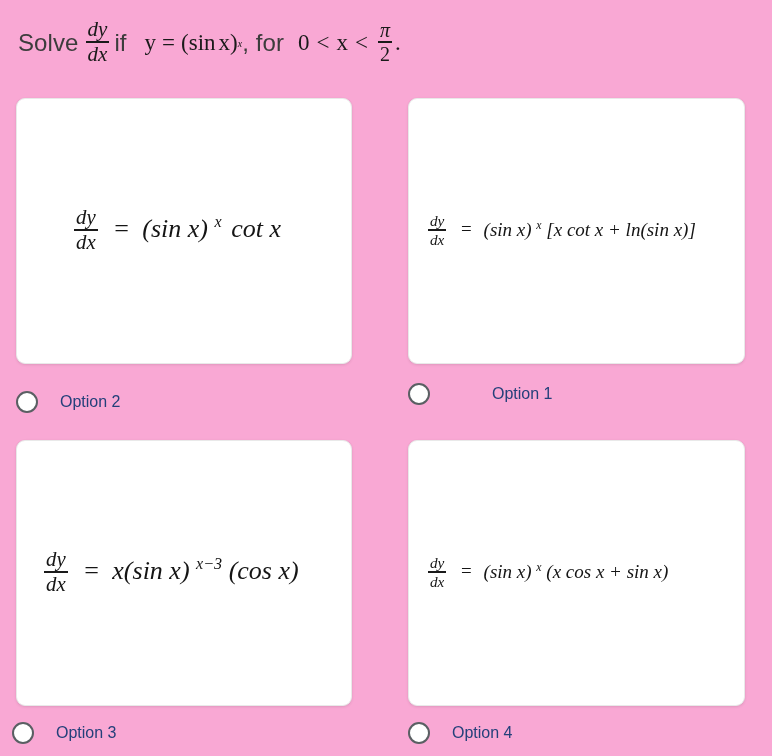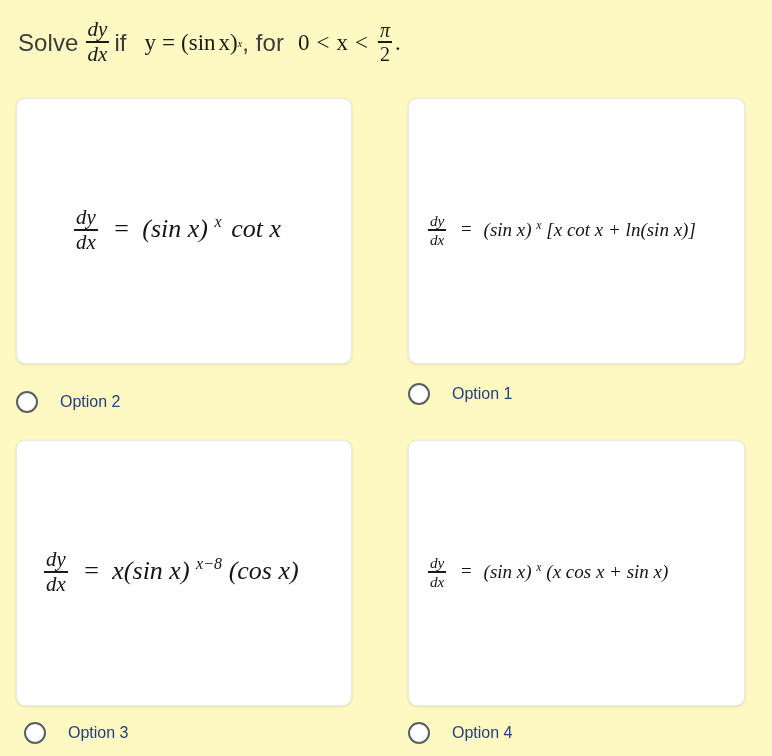--- a/index.html
+++ b/index.html
@@ -10,21 +10,21 @@
     width: 772px;
     height: 756px;
     overflow: hidden;
     font-family: "Liberation Sans", sans-serif;
   }
 
   .page {
     position: relative;
     width: 772px;
     height: 756px;
-    background: #fef9c3;
+    background: #f9a8d4;
   }
 
   
   .question {
     position: absolute;
     left: 18px;
     top: 12px;
     width: 740px;
     height: 62px;
     display: flex;
@@ -112,22 +112,22 @@
 
   
   .radio-row {
     position: absolute;
     display: flex;
     align-items: center;
     height: 30px;
     cursor: pointer;
   }
   .r-1 { left: 16px;  top: 387px; }
-  .r-2 { left: 408px; top: 379px; }
-  .r-3 { left: 24px;  top: 718px; }
+  .r-2 { left: 408px; top: 379px; gap: 40px; }
+  .r-3 { left: 12px;  top: 718px; }
   .r-4 { left: 408px; top: 718px; }
 
   .radio-circle {
     width: 22px;
     height: 22px;
     border: 2px solid #5a5f63;
     border-radius: 50%;
     background: #ffffff;
     flex: 0 0 auto;
   }
@@ -202,21 +202,21 @@
 
   <div class="card card-3">
     <div class="formula formula-lg2">
       <span class="frac" style="font-size:.80em;">
         <span class="num">dy</span>
         <span class="bar"></span>
         <span class="den">dx</span>
       </span>
       <span class="eq">=</span>
       <span class="it">x(sin x)</span>
-      <span class="sup">x−8</span>
+      <span class="sup">x−3</span>
       <span class="it">(cos x)</span>
     </div>
   </div>
 
   <div class="card card-4">
     <div class="formula formula-sm">
       <span class="frac" style="font-size:.80em;">
         <span class="num">dy</span>
         <span class="bar"></span>
         <span class="den">dx</span>

